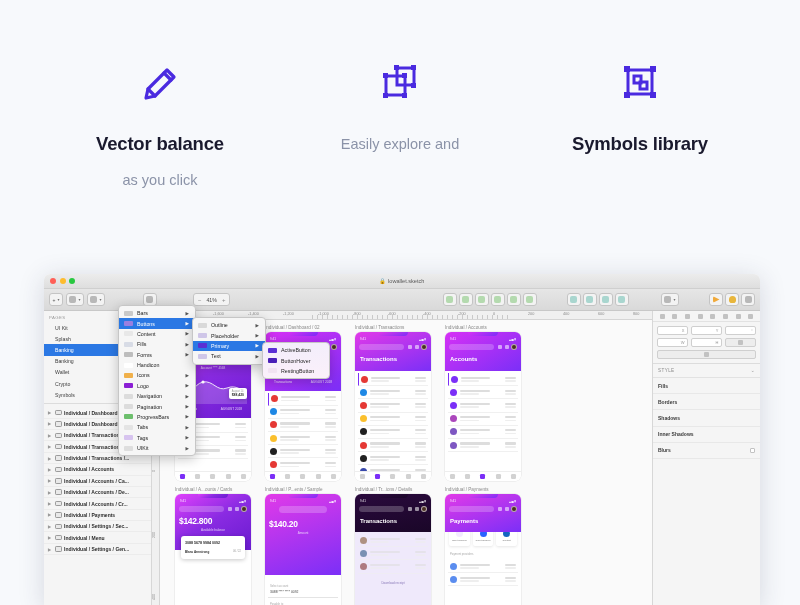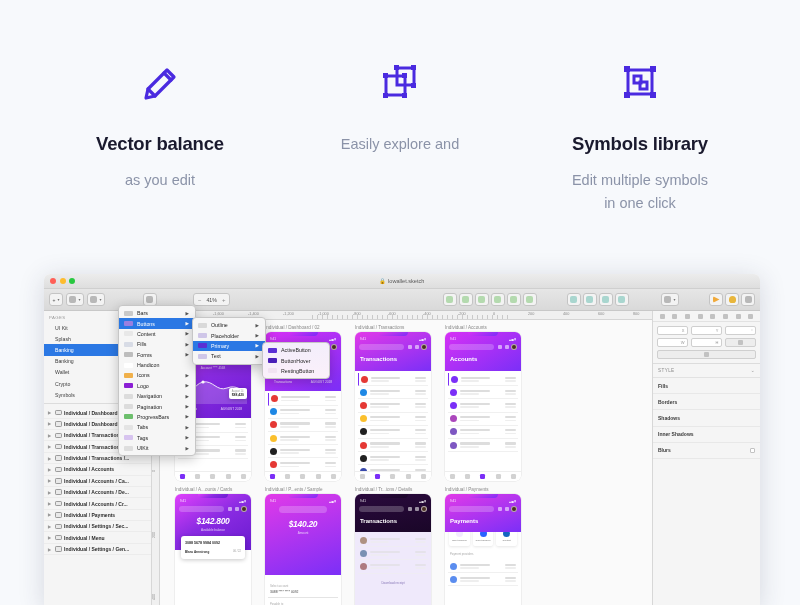--- a/index.html
+++ b/index.html
@@ -195,21 +195,21 @@
   .hdr-grad-3 { background: linear-gradient(160deg,#e23ae8 0%, #7b2ff7 100%); }
   .hdr-dark   { background: linear-gradient(170deg,#2a0a3d 0%, #1a0628 100%); }
 
   .ph-top { padding: 5px 4px 4px 4px; position: relative; }
   .ph-statusbar { display:flex; justify-content: space-between; font-size: 3px; color: rgba(255,255,255,.9); padding: 0 1px 3px 1px;}
   .ph-navrow { display:flex; justify-content: space-between; align-items:center; margin-bottom: 4px;}
   .ph-searchpill { background: rgba(255,255,255,.22); border-radius: 6px; height: 6px; flex:1; margin-right:4px; }
   .ph-icos { display:flex; gap:2.5px; align-items:center;}
   .ph-ico { width:4px;height:4px;border-radius:1px;background: rgba(255,255,255,.55); }
   .ph-avatar { width:6px;height:6px;border-radius:50%;background:#4a2f22; border:0.7px solid rgba(255,255,255,.6);}
-  .ph-amount { text-align:center; color:#fff; font-size:8.5px; font-weight:bold; letter-spacing:-0.3px;font-style:italic; }
+  .ph-amount { color:#fff; font-size:8.5px; font-weight:bold; letter-spacing:-0.3px; }
   .ph-sub { text-align:center; color:rgba(255,255,255,.72); font-size:3.1px; margin-top:1.5px;}
   .ph-dots { text-align:center; color:rgba(255,255,255,.6); font-size:4px; margin-top:2px; letter-spacing:1px;}
   .ph-title { color:#fff; font-size:6px; font-weight:bold; padding: 2px 1px 4px 1px;}
   .ph-chart { height: 34px; position: relative; overflow: hidden; }
 
   .ph-listhdr { display:flex; justify-content: space-between; font-size:3.2px; color:rgba(255,255,255,.8); padding: 3px 5px 3px 5px;}
   .ph-list { background:#fff; padding: 2px 3px; }
   .ph-row {
     display:flex; align-items:center; gap:2.5px; padding: 2.6px 2px;
     border-bottom: .5px solid #f0f0f0;
@@ -298,21 +298,21 @@
       <svg width="44" height="44" viewBox="0 0 44 44">
         <g fill="none" stroke="#4a2ae0" stroke-width="3.2" stroke-linecap="round" stroke-linejoin="round">
           <path d="M8 36 L10 27 L29 8 L36 15 L17 34 Z"></path>
           <path d="M26 11 L33 18"></path>
           <path d="M10 27 L17 34"></path>
         </g>
       </svg>
     </div>
     <div class="feature-title">Vector balance</div>
     <div class="feature-desc">
-      <div>as you edit</div>
+      <div>as you click</div>
     </div>
   </div>
 
   <div class="feature">
     <div class="feature-icon">
       <svg width="44" height="44" viewBox="0 0 44 44">
         <g fill="none" stroke="#4a2ae0" stroke-width="3">
           <rect x="19" y="6" width="17" height="17"></rect>
           <rect x="8" y="14" width="19" height="19"></rect>
         </g>
@@ -342,24 +342,20 @@
         </g>
         <g fill="#4a2ae0">
           <rect x="6" y="4" width="6" height="6"></rect>
             <rect x="32" y="4" width="6" height="6"></rect>
           <rect x="6" y="30" width="6" height="6"></rect>
             <rect x="32" y="30" width="6" height="6"></rect>
         </g>
       </svg>
     </div>
     <div class="feature-title">Symbols library</div>
-    <div class="feature-desc">
-      <div>Edit multiple symbols</div>
-      <div>in one click</div>
-    </div>
   </div>
 </div>
 
 <div class="app-window">
 
   <div class="titlebar">
     <div class="traffic">
       <div class="dot r"></div>
       <div class="dot y"></div>
       <div class="dot g"></div>

